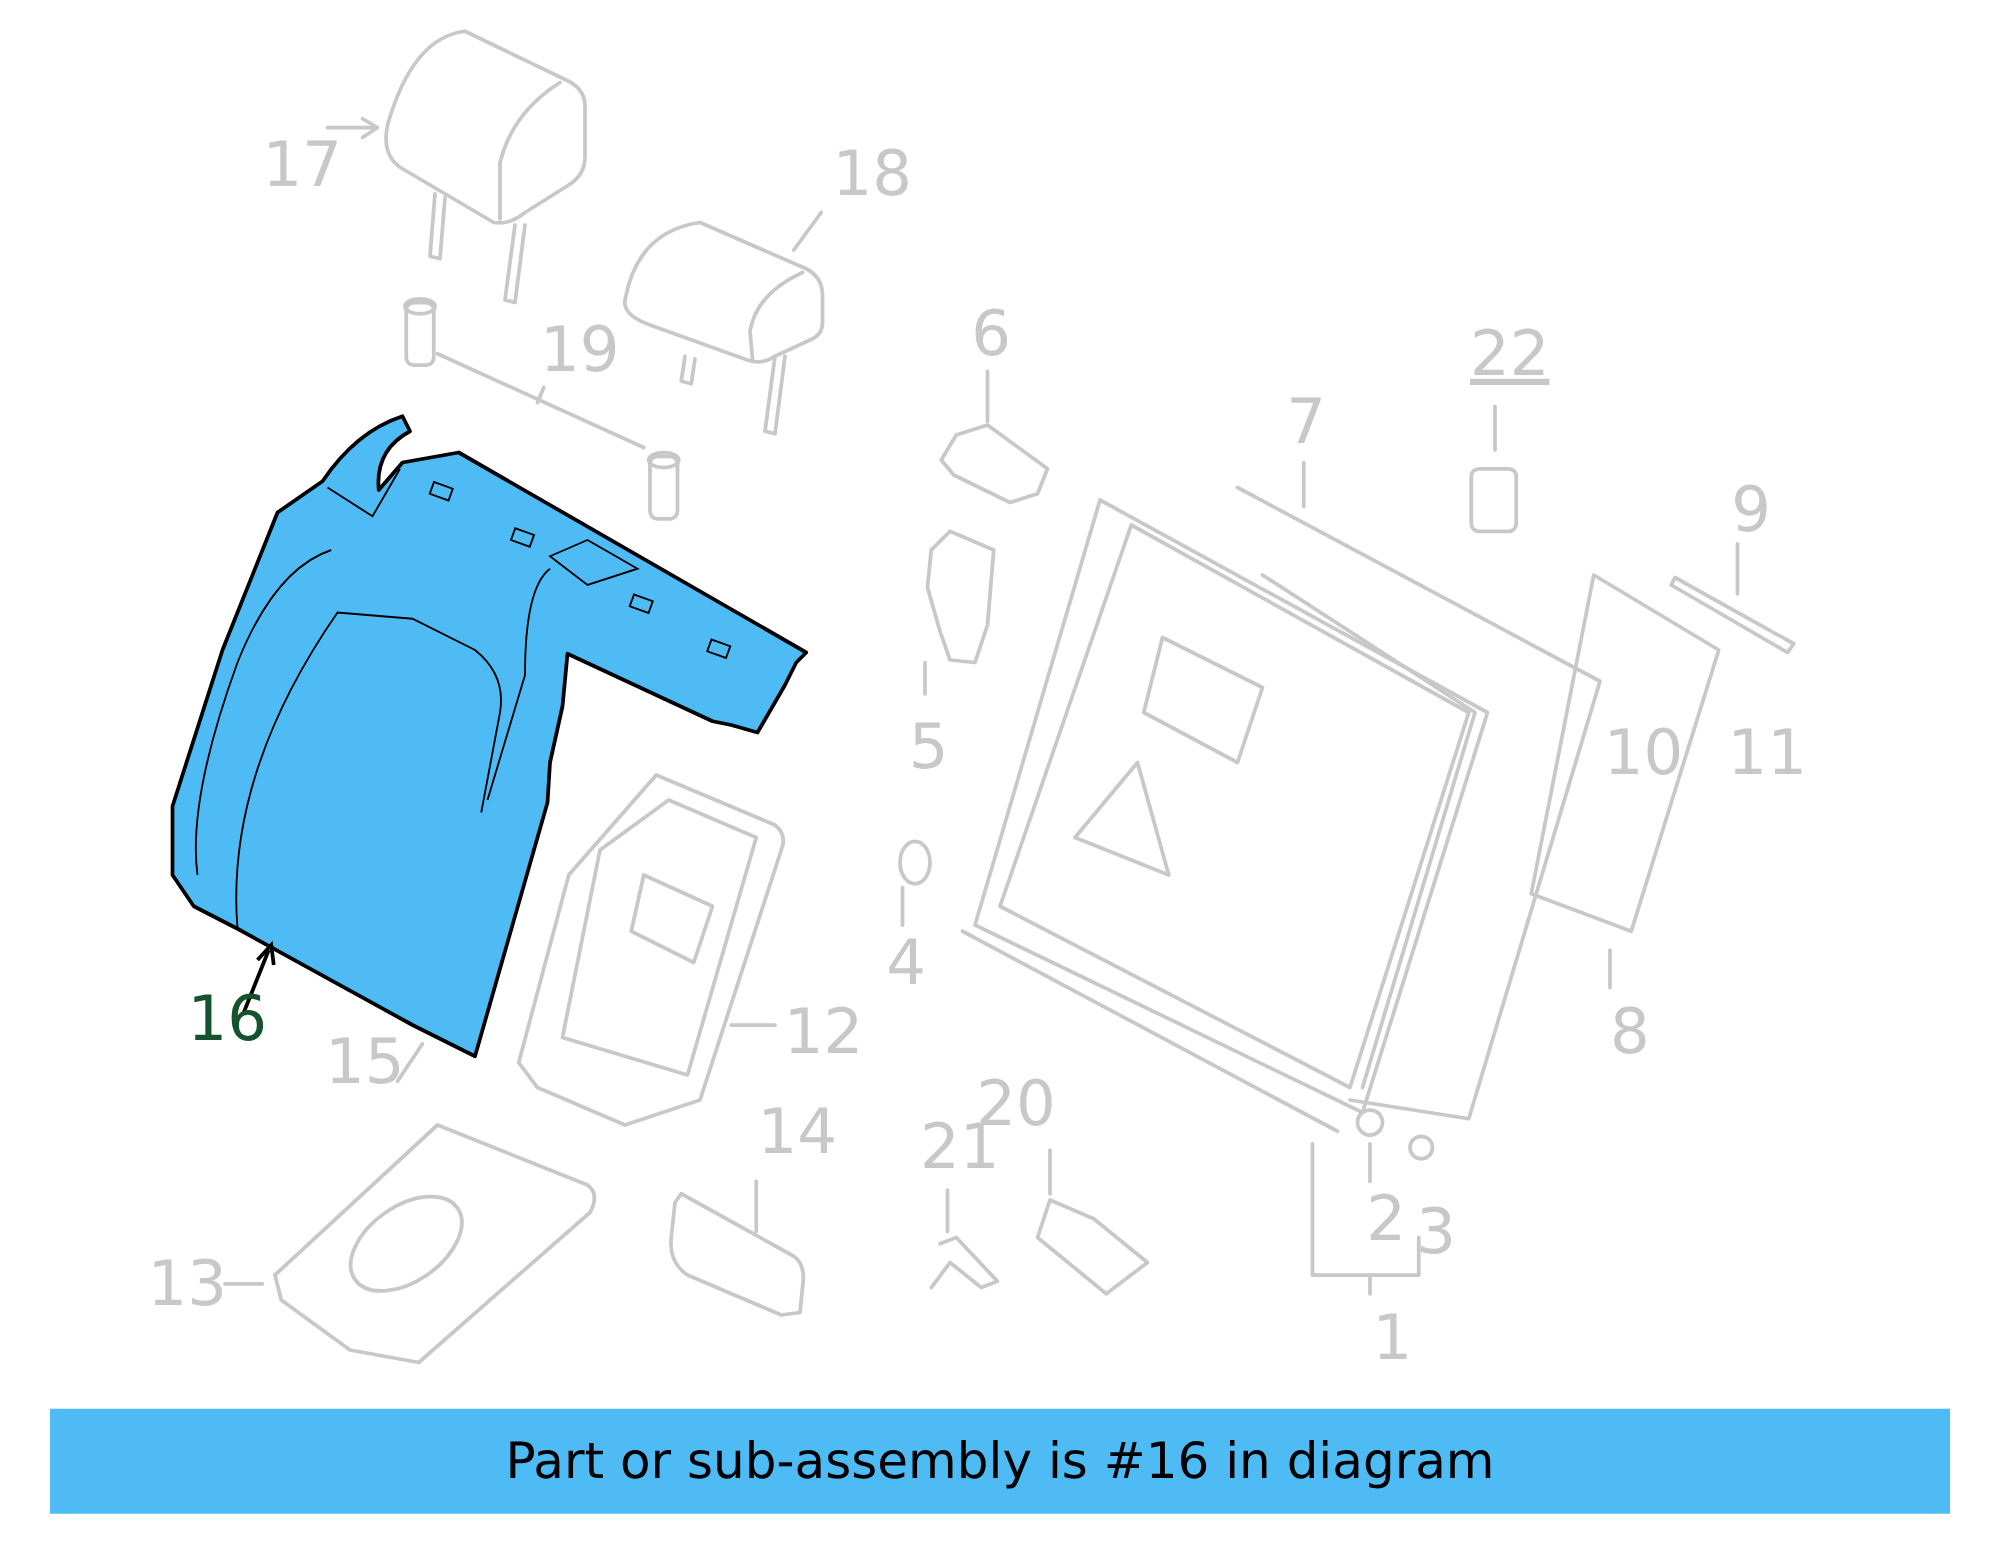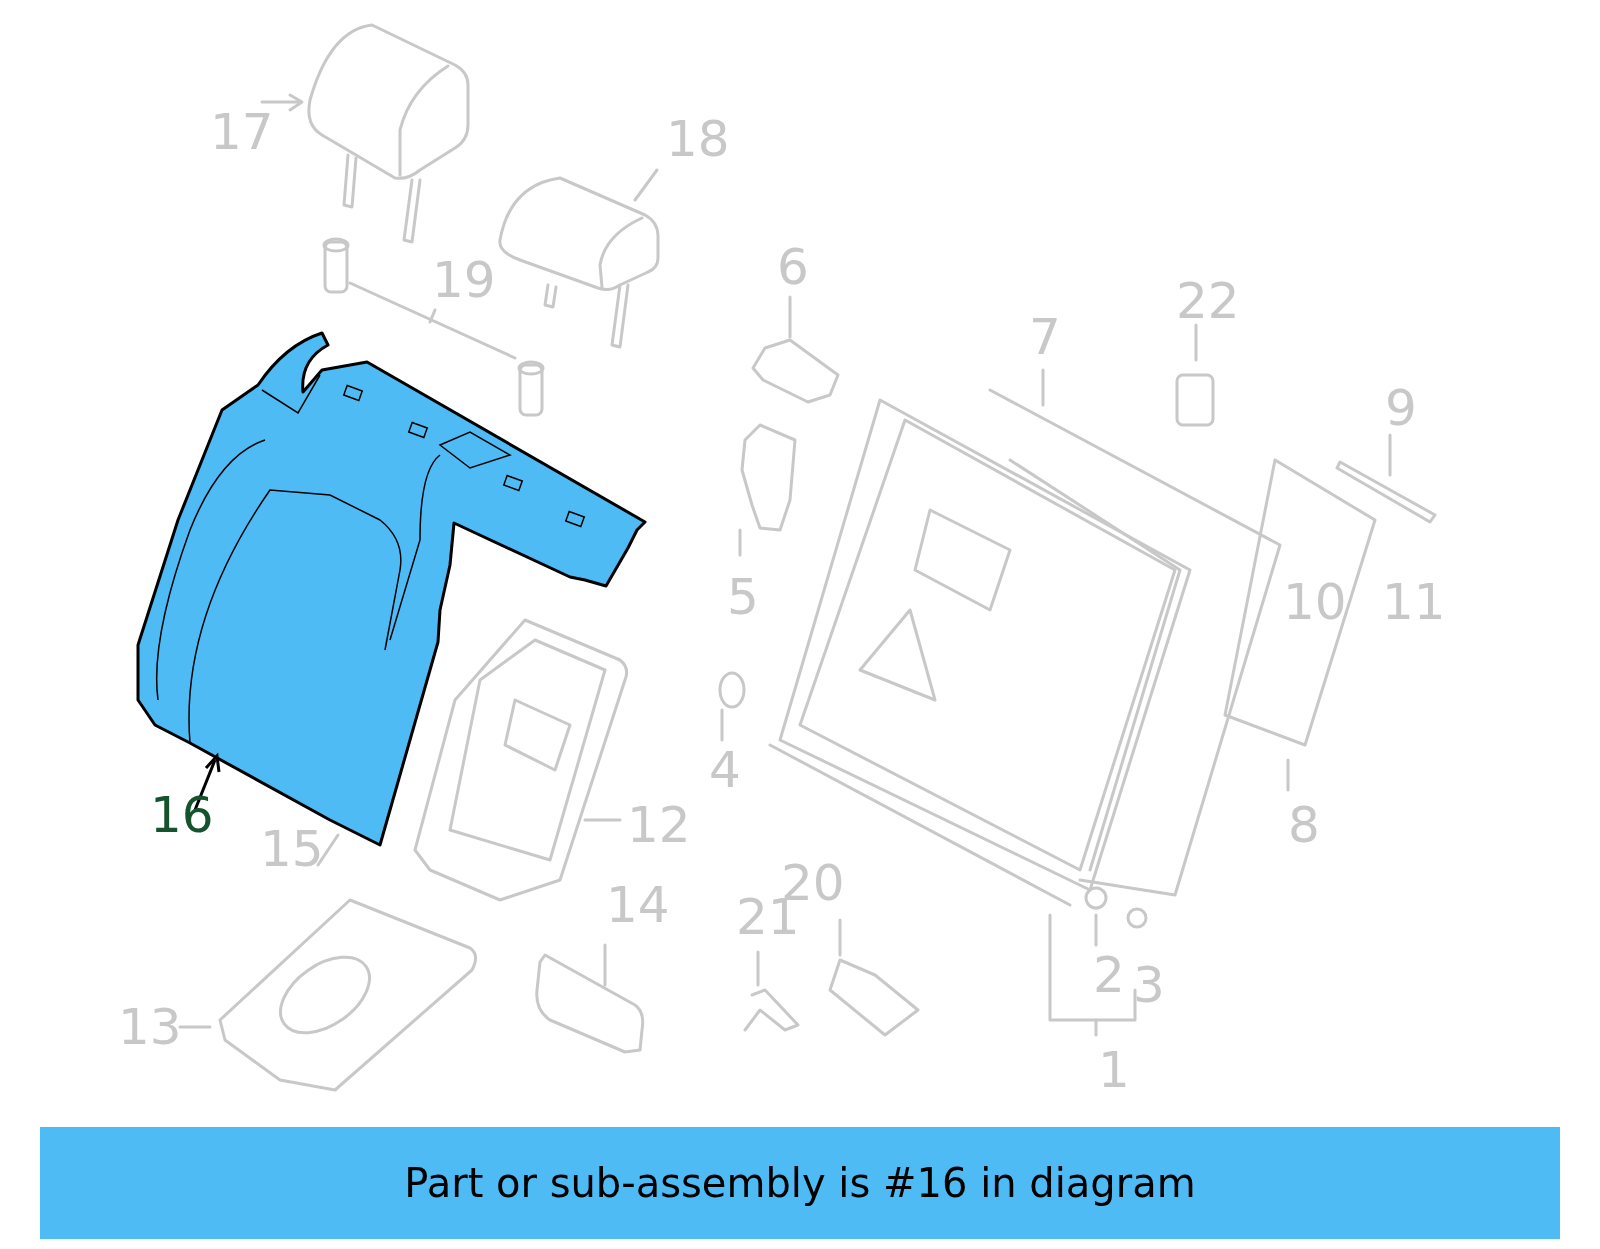--- a/index.html
+++ b/index.html
@@ -1,20 +1,20 @@
 <!DOCTYPE html>
 <html><head>
 <meta charset="utf-8">
 <style>
   html,body{margin:0;padding:0;background:#fff;}
   body{width:1600px;height:1249px;position:relative;overflow:hidden;font-family:"DejaVu Sans",sans-serif;}
   #diagram{position:absolute;left:0;top:0;width:1600px;height:1249px;}
   .callout{position:absolute;font-family:"DejaVu Sans",sans-serif;font-size:50px;color:#c8c8c8;line-height:1;}
   .callout.hl{color:#14532d;}
-  #banner{position:absolute;left:40px;top:1127px;width:1520px;height:112px;background:#4fbbf5;
+  #banner{position:absolute;left:40px;top:1127px;width:1520px;height:84px;background:#4fbbf5;
     display:flex;flex-direction:column;align-items:center;justify-content:center;}
   #banner div{font-family:"DejaVu Sans",sans-serif;font-size:40px;color:#000;line-height:50px;}
 </style>
 </head>
 <body>
 
 <svg id="diagram" viewBox="0 0 1600 1249" xmlns="http://www.w3.org/2000/svg">
   <g fill="none" stroke="#c8c8c8" stroke-width="3" stroke-linejoin="round" stroke-linecap="round">
 
     <g>
@@ -158,18 +158,18 @@
     <div class="callout" style="left: 627px; top: 800px;">12</div>
     <div class="callout" style="left: 118px; top: 1002px;">13</div>
     <div class="callout" style="left: 584px; top: 880px; margin-left: 22px;">14</div>
     <div class="callout" style="left: 260px; top: 824px;">15</div>
     <div class="callout hl" style="left: 150px; top: 790px;">16</div>
     <div class="callout" style="left: 210px; top: 75px; margin-top: 32px;">17</div>
     <div class="callout" style="left: 666px; top: 114px;">18</div>
     <div class="callout" style="left: 432px; top: 255px;">19</div>
     <div class="callout" style="left: 781px; top: 858px;">20</div>
     <div class="callout" style="left: 736px; top: 892px;">21</div>
-    <div class="callout" style="left: 1176px; top: 276px;">22</div>
+    <div class="callout" style="left: 1176px; top: 258px; text-decoration: underline;">22</div>
   </div>
 
 <div id="banner">
   <div>Part or sub-assembly is #16 in diagram</div>
 </div>
 
 </body></html>

